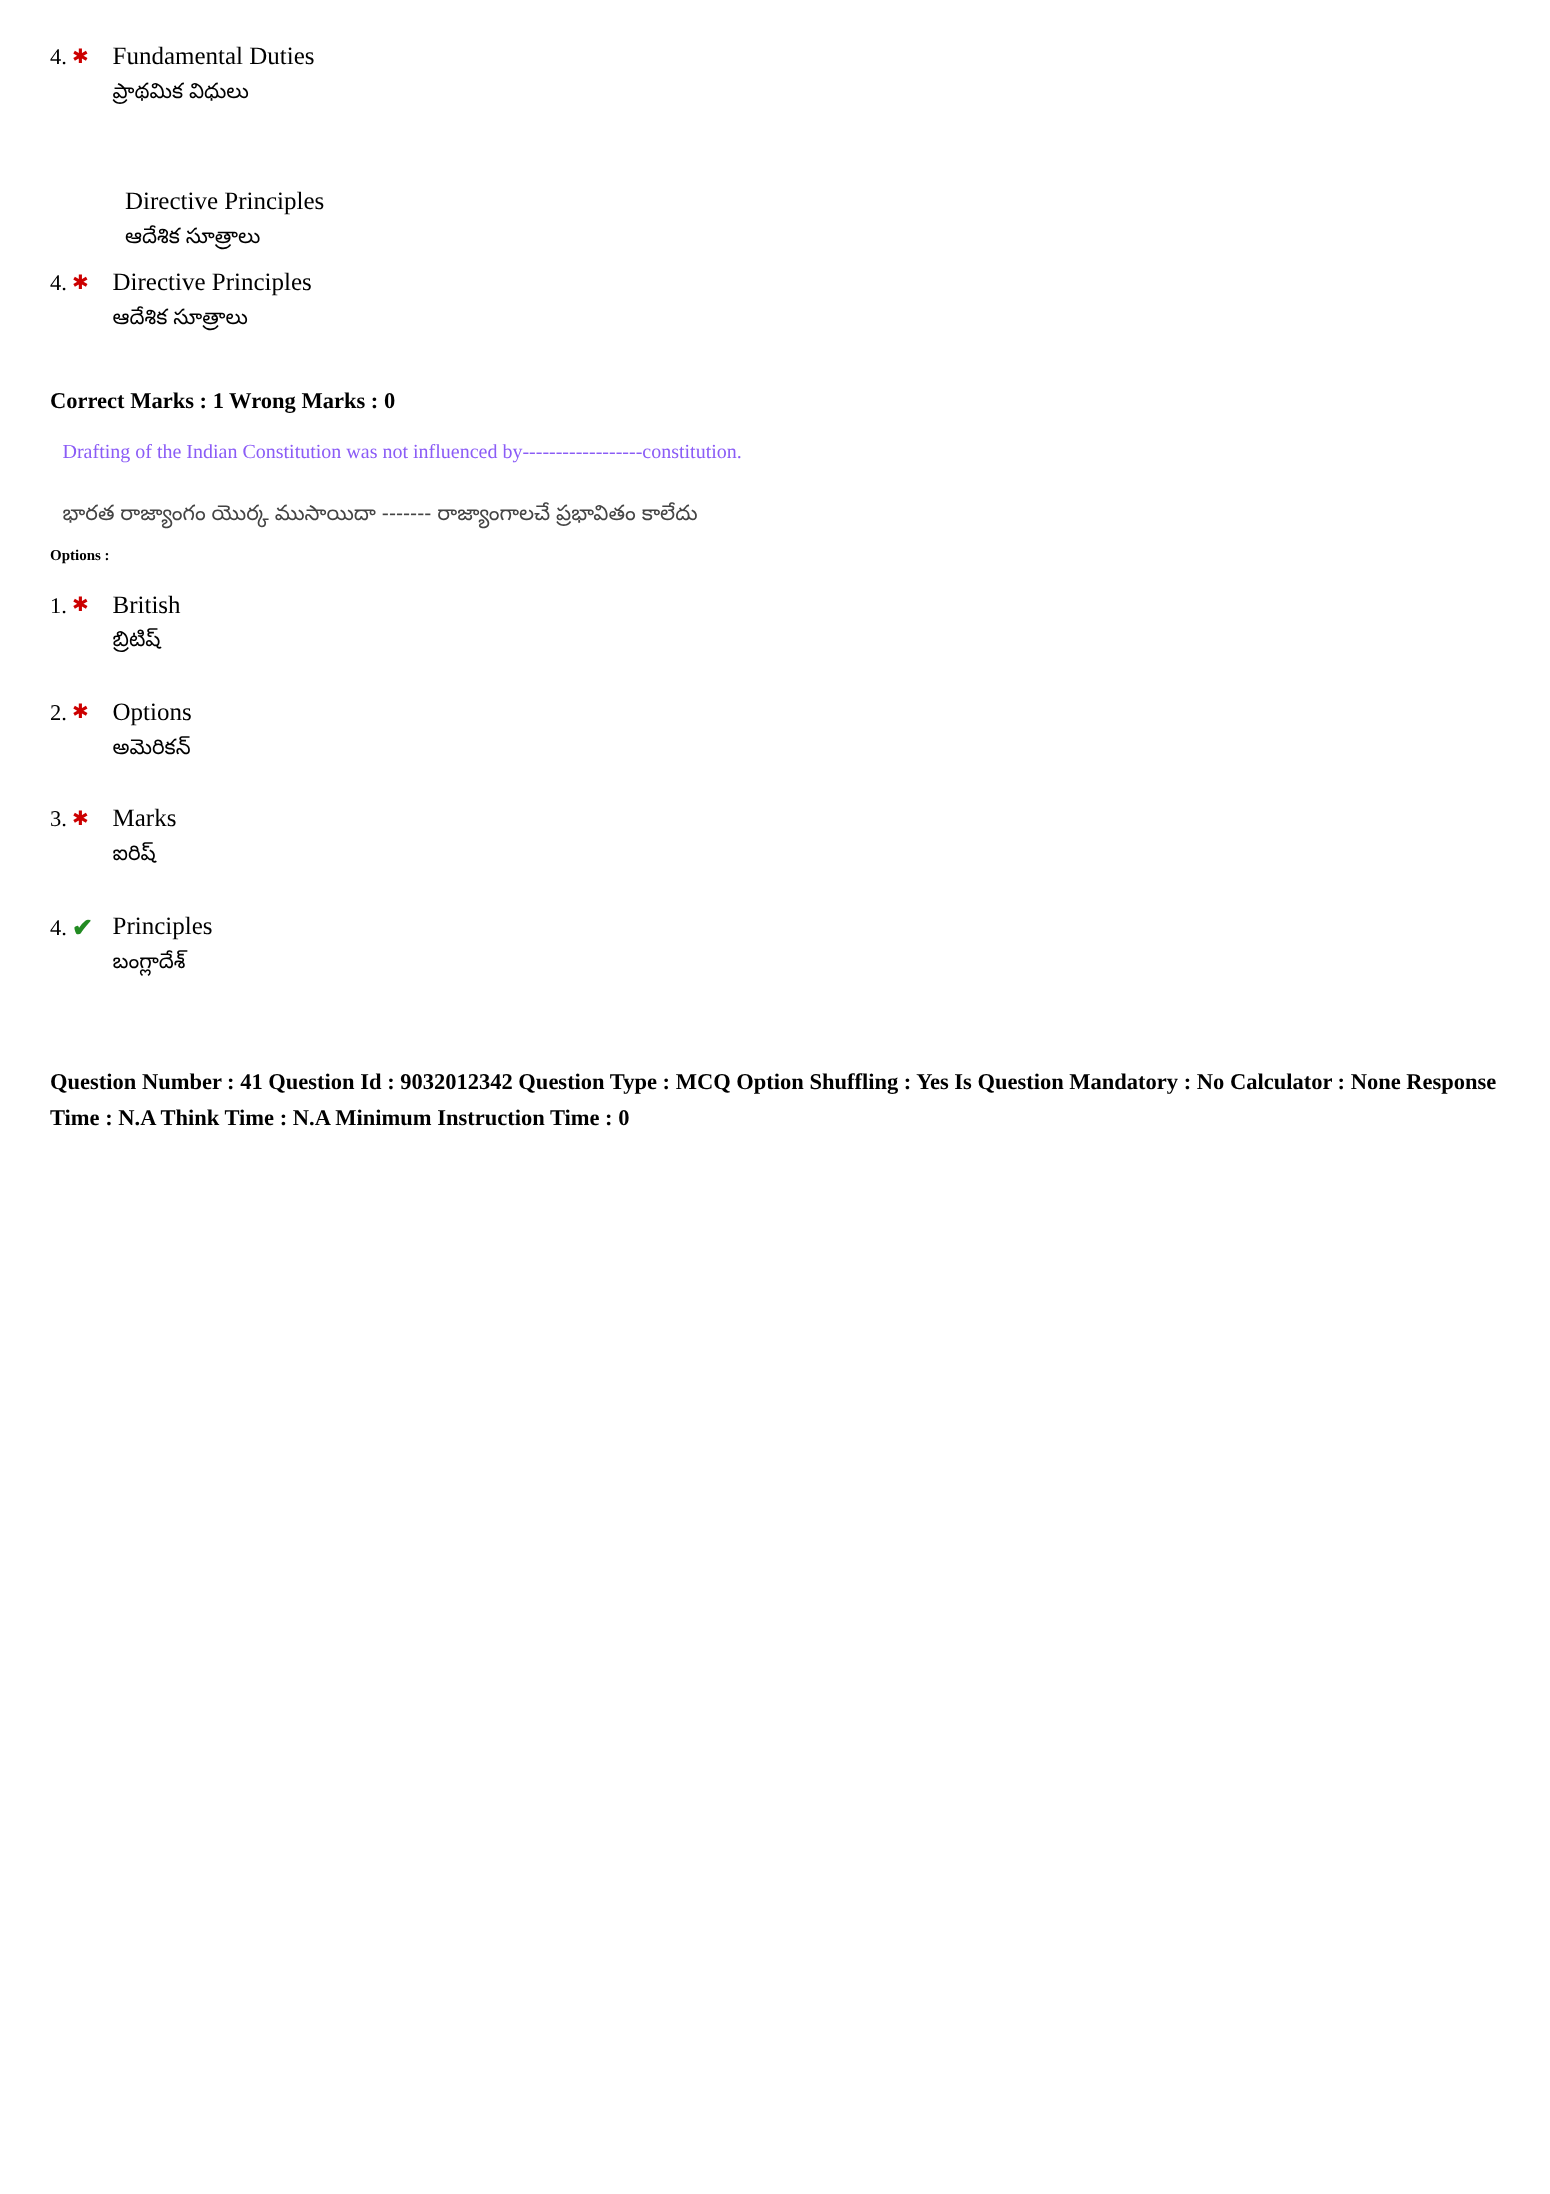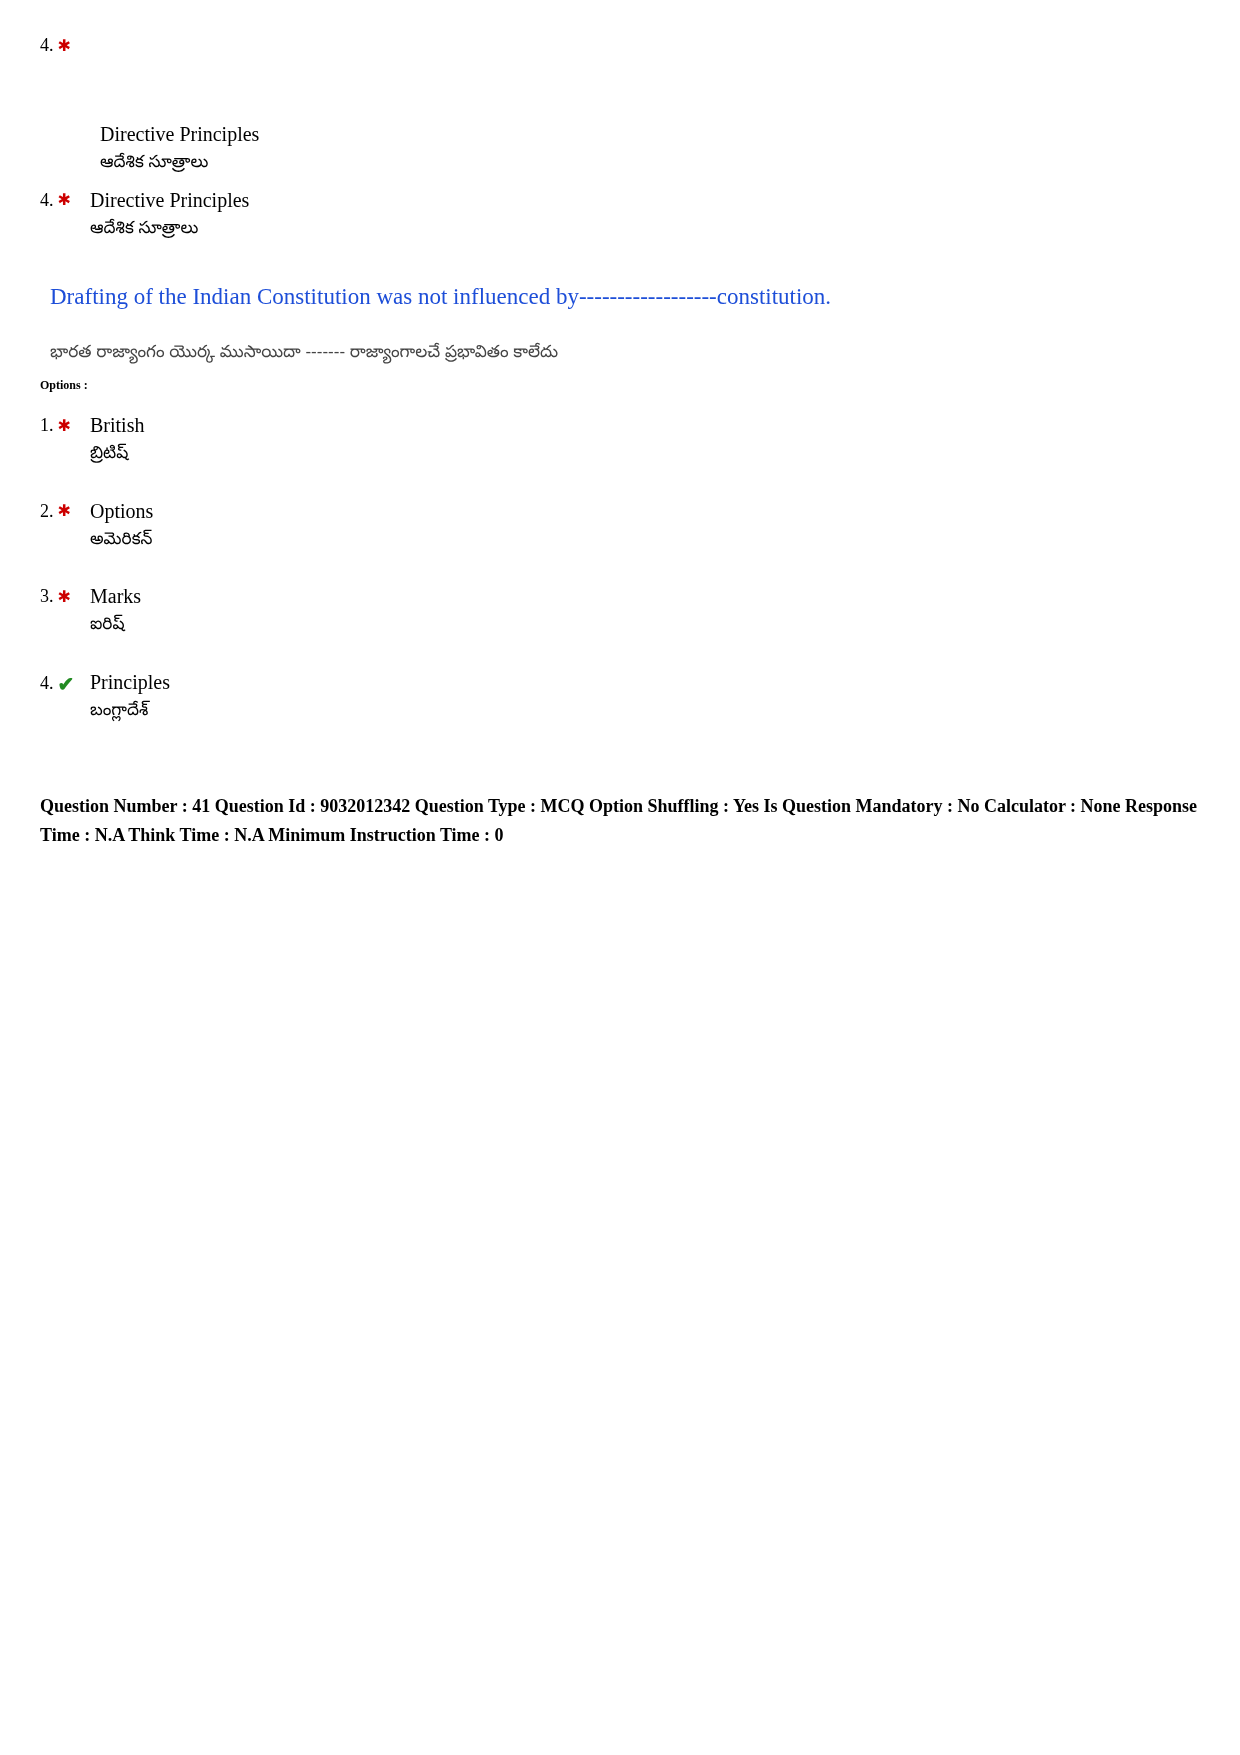--- a/index.html
+++ b/index.html
@@ -62,22 +62,22 @@
       margin-bottom: 10px;
       line-height: 1.6;
     }
     .marks-line {
       font-weight: bold;
       font-size: 18px;
       margin-bottom: 16px;
     }
     .question-text {
       margin-bottom: 4px;
-      font-size: 23px;
-      color: #1d4ed8;
+      font-size: 16px;
+      color: #8b5cf6;
       padding-left: 10px;
     }
     .options-label {
       font-weight: bold;
       font-size: 12px;
       margin-top: 12px;
       margin-bottom: 16px;
     }
     .question-block {
       margin-bottom: 20px;
@@ -85,20 +85,24 @@
   </style>
 </head>
 <body>
 
 <div class="prev-question-tail">
 
   <div class="option-item">
     <div class="option-number">
       <span>4.</span>
       <span class="option-star">✱</span>
+    </div>
+    <div class="option-content">
+      <span class="option-english">Fundamental Duties</span>
+      <span class="option-telugu">ప్రాథమిక విధులు</span>
     </div>
   </div>
 
   <div style="height: 30px;"></div>
 
   <div class="option-item" style="margin-left: 60px; margin-bottom: 10px;">
     <div class="option-content">
       <span class="option-english">Directive Principles</span>
       <span class="option-telugu">ఆదేశిక సూత్రాలు</span>
     </div>
@@ -109,20 +113,21 @@
       <span class="option-star">✱</span>
     </div>
     <div class="option-content">
       <span class="option-english" style="font-size:20px;">Directive Principles</span>
       <span class="option-telugu" style="font-size:17px;">ఆదేశిక సూత్రాలు</span>
     </div>
   </div>
 </div>
 
 <div class="question-block">
+  <div class="marks-line">Correct Marks : 1 Wrong Marks : 0</div>
 
   <div class="question-text">Drafting of the Indian Constitution was not influenced by------------------constitution.</div>
   <div class="question-text" style="font-family: Arial, sans-serif; font-size: 17px; color: #444; margin-top: 24px;">భారత రాజ్యాంగం యొర్క ముసాయిదా ------- రాజ్యాంగాలచే ప్రభావితం కాలేదు</div>
 
   <div class="options-label">Options :</div>
 
   <div class="option-item">
     <div class="option-number">
       <span>1.</span>
       <span class="option-star">✱</span>

